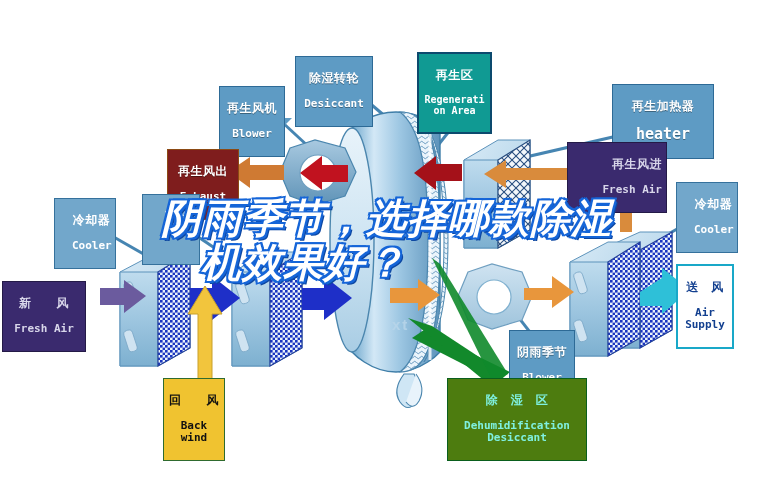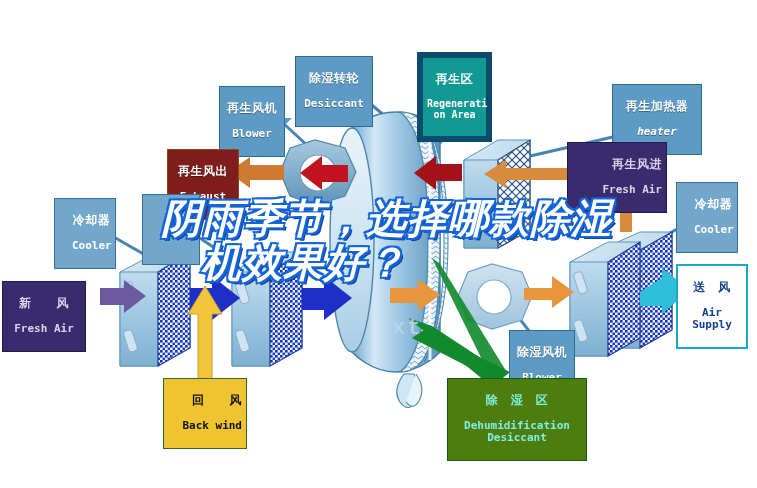--- a/index.html
+++ b/index.html
@@ -55,21 +55,21 @@
   .lbl-orange{
     background:#7f1d1d;
     border:1px solid #8b4a14;
     color:#ffffff;
     text-shadow:0 1px 0 rgba(0,0,0,.4);
   }
 
   
   .lbl-teal{
     background:#109a93;
-    border:6px solid #0c4a6e;
+    border:2px solid #0c4a6e;
     color:#ffffff;
   }
 
   
   .lbl-purple{
     background:#3a2a6e;
     border:1px solid #241a47;
     color:#d8d6ea;
   }
 
@@ -125,22 +125,22 @@
        2px -2px 0 #1565d8,
       -2px -2px 0 #1565d8,
        3px 3px 0 #0d47a1;
   }
   #headline .hl-line.l1{padding-left:16px;}
   #headline .hl-line.l2{padding-right:150px;}
 
   .wm{
     position:absolute;
     z-index:20;
-    font-family:Liberation Mono, monospace;
-    font-size:22px;
+    font-family:Liberation Sans, sans-serif;
+    font-size:15px;
     font-weight:700;
     color:#b9d6ea;
     letter-spacing:2px;
     opacity:.85;
   }
 </style>
 </head>
 <body>
 
 <div id="stage">
@@ -349,23 +349,23 @@
   <div class="label lbl-steel" style="left:295px;top:56px;width:78px;font-size:12px;">
     <span class="cn">除湿转轮</span>
     <span class="en" style="font-size:11px;">Desiccant</span>
   </div>
 
   <div class="label lbl-teal" style="left:417px;top:52px;width:75px;font-size:12px;">
     <span class="cn">再生区</span>
     <span class="en" style="font-size:10px;">Regenerati on Area</span>
   </div>
 
-  <div class="label lbl-steel" style="left:612px;top:84px;width:90px;font-size:12px;">
+  <div class="label lbl-steel" style="left:612px;top:84px;width:102px;font-size:12px;">
     <span class="cn">再生加热器</span>
-    <span class="en" style="font-size:11px;font-style:italic;">heater</span>
+    <span class="en" style="font-size:15px;">heater</span>
   </div>
 
   <div class="label lbl-orange" style="left:167px;top:149px;width:72px;font-size:12px;">
     <span class="cn">再生风出</span>
     <span class="en" style="font-size:11px;">Exhaust</span>
   </div>
 
   <div class="label lbl-purple" style="left:567px;top:142px;width:100px;font-size:12px;text-align:right;">
     <span class="cn">再生风进</span>
     <span class="en" style="font-size:11px;">Fresh Air</span>
@@ -384,36 +384,36 @@
   <div class="label lbl-steel2" style="left:142px;top:194px;width:58px;font-size:12px;padding-bottom:2px;">
     <span class="cn">冷却器</span>
     <span class="en" style="font-size:11px;"></span>
   </div>
 
   <div class="label lbl-purple" style="left:2px;top:281px;width:84px;font-size:12px;">
     <span class="cn">新　　风</span>
     <span class="en" style="font-size:11px;">Fresh Air</span>
   </div>
 
-  <div class="label lbl-yellow" style="left:163px;top:378px;width:84px;font-size:12px;text-align:right;">
+  <div class="label lbl-yellow" style="left:163px;top:378px;width:62px;font-size:12px;">
     <span class="cn">回　　风</span>
     <span class="en" style="font-size:11px;">Back wind</span>
   </div>
 
   <div class="label lbl-steel" style="left:509px;top:330px;width:66px;font-size:12px;">
-    <span class="cn">除湿风机</span>
+    <span class="cn">阴雨季节</span>
     <span class="en" style="font-size:11px;">Blower</span>
   </div>
 
   <div class="label lbl-green" style="left:447px;top:378px;width:140px;font-size:12px;">
     <span class="cn">除　湿　区</span>
     <span class="en" style="font-size:11px;">Dehumidification Desiccant</span>
   </div>
 
-  <div class="label lbl-cyan" style="left:676px;top:264px;width:72px;font-size:12px;">
+  <div class="label lbl-cyan" style="left:676px;top:264px;width:58px;font-size:12px;">
     <span class="cn">送　风</span>
     <span class="en" style="font-size:11px;">Air Supply</span>
   </div>
 
   <div id="headline">
     <span class="hl-line l1">阴雨季节，选择哪款除湿</span>
     <span class="hl-line l2">机效果好？</span>
   </div>
 
 </div>

